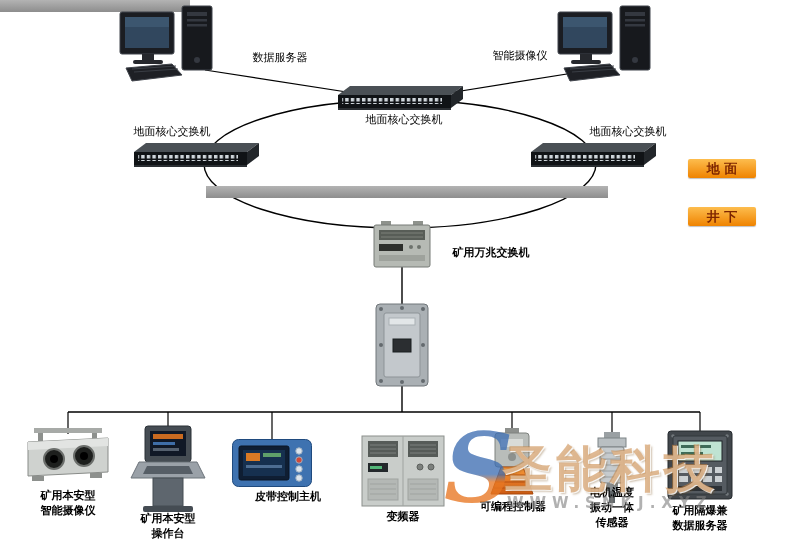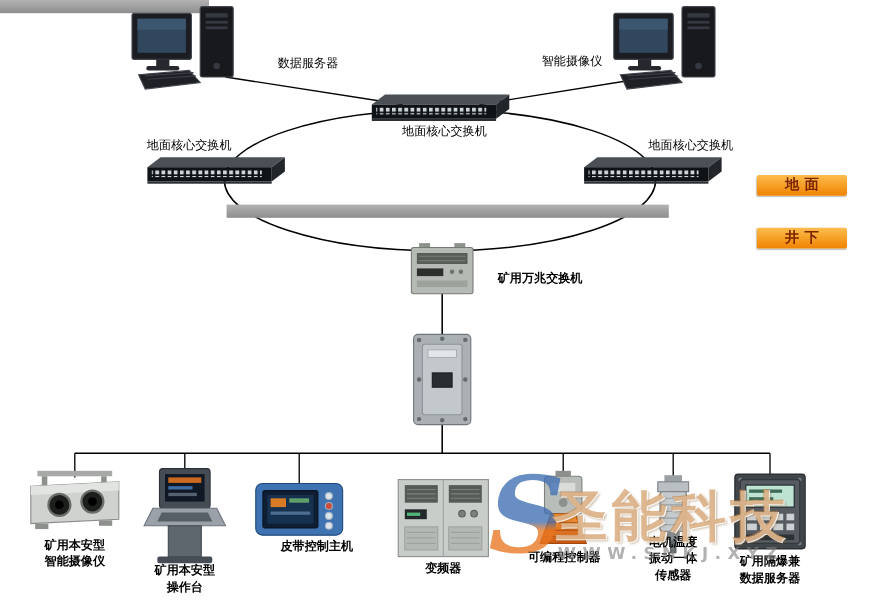--- a/index.html
+++ b/index.html
@@ -2,21 +2,21 @@
 <html><head>
 <meta charset="utf-8">
 <style>
   html,body{margin:0;padding:0;background:#fff}
   body{font-family:"DejaVu Sans","Liberation Sans",sans-serif}
   #stage{position:relative;width:800px;height:550px;background:#fff;overflow:hidden}
   .abs{position:absolute}
   .lbl{position:absolute;font-size:11px;line-height:15px;color:#000;text-align:center;white-space:pre-line;z-index:3}
   .b{font-weight:bold}
   .left{text-align:center}
-  .badge{position:absolute;width:82px;height:19px;z-index:4;display:flex;align-items:flex-start;justify-content:center;
+  .badge{position:absolute;width:68px;height:19px;z-index:4;display:flex;align-items:center;justify-content:center;
          font-size:13px;font-weight:bold;color:#7d2500;background:linear-gradient(#fdbd4e,#ef8300);
          border-radius:2px;box-shadow:0 1px 1px rgba(0,0,0,.25)}
   .bar{position:absolute;height:12px;background:linear-gradient(#b3b3b3,#8d8d8d);z-index:1}
   .dev{position:absolute;z-index:2}
   .wm{position:absolute;z-index:5;pointer-events:none}
   .wm-brand{font-size:50px;font-weight:bold;letter-spacing:4px;color:rgba(199,130,61,.55);
             text-shadow:1px 1px 0 rgba(255,255,255,.85),2px 2px 2px rgba(120,80,30,.35)}
   .wm-url{font-size:15px;font-weight:bold;letter-spacing:6px;color:rgba(125,125,125,.6)}
 </style>
 </head>

